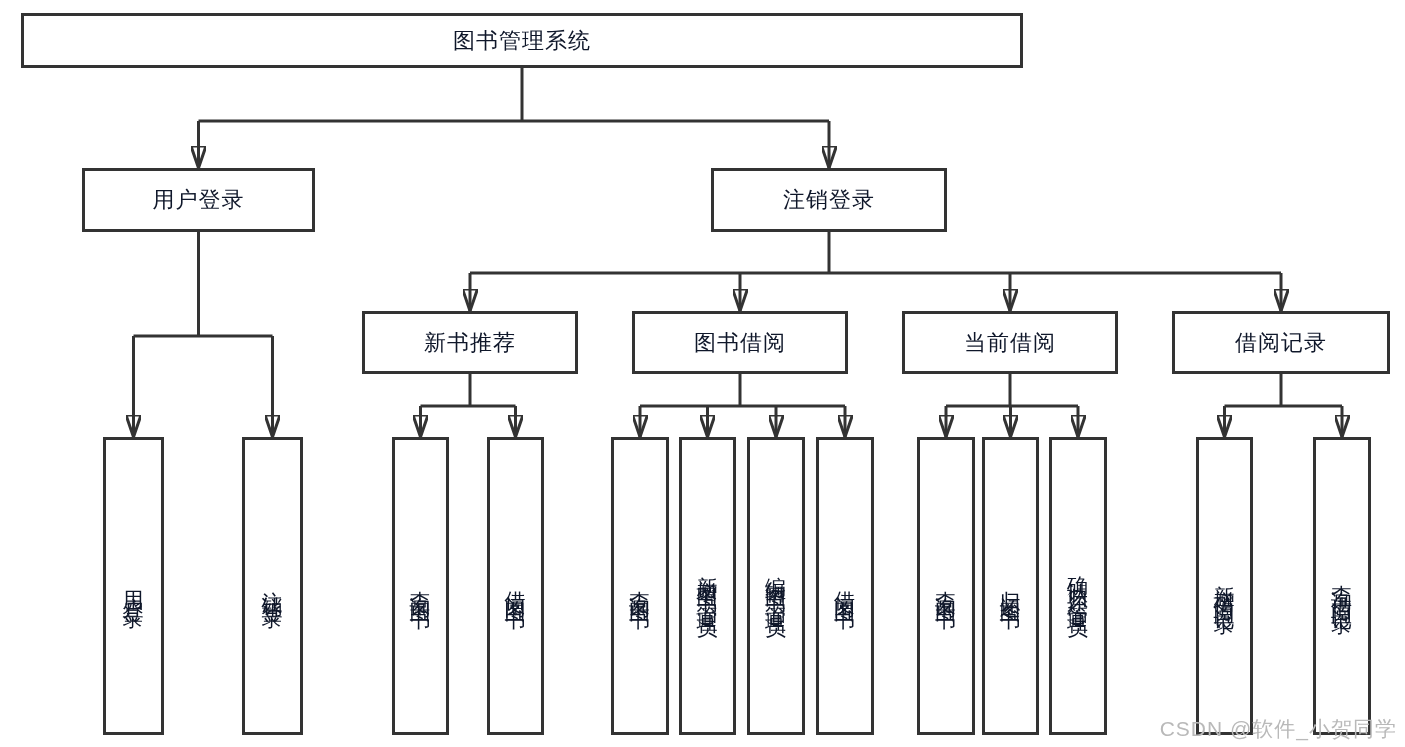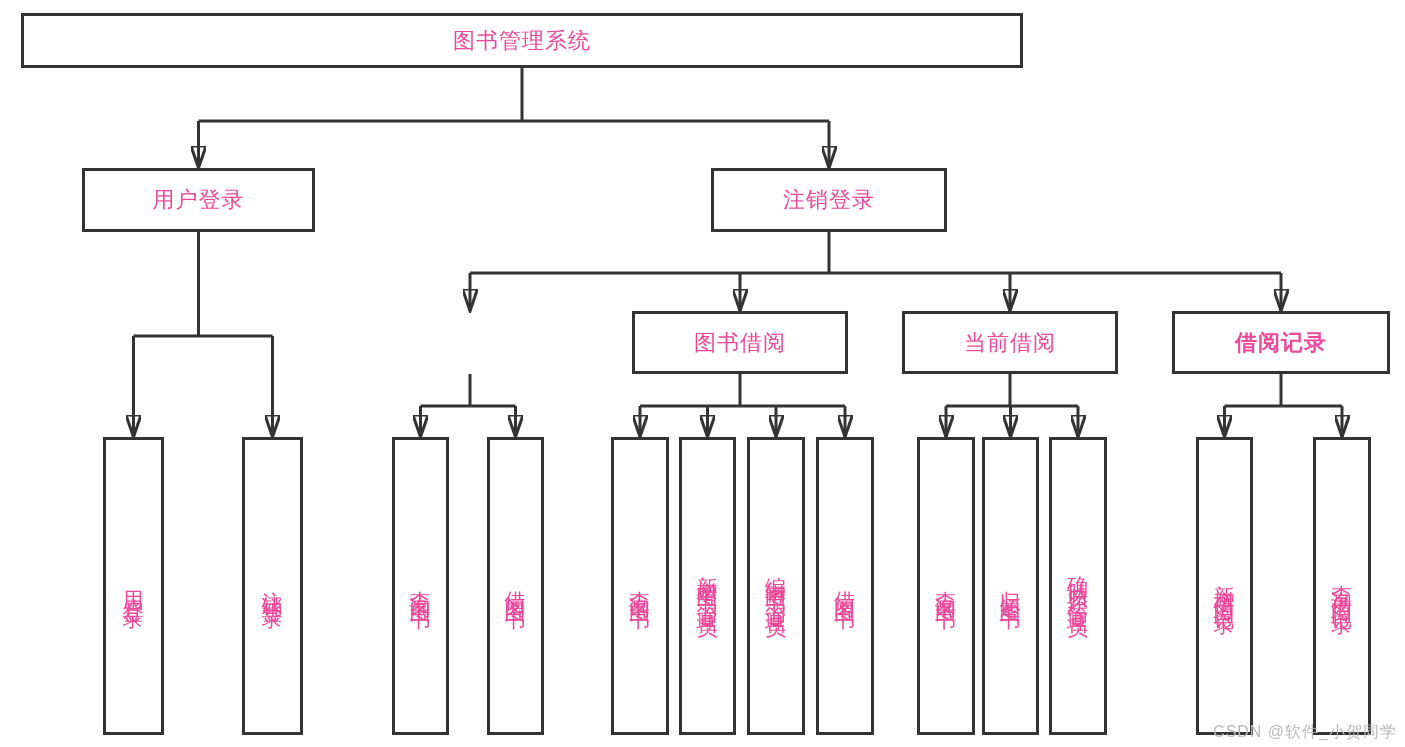--- a/index.html
+++ b/index.html
@@ -26,21 +26,21 @@
     fill: none;
   }
 
   .node {
     position: absolute;
     background: #ffffff;
     border: 3px solid #333333;
     display: flex;
     align-items: center;
     justify-content: center;
-    color: #ec4899;
+    color: #0f172a;
     z-index: 2;
   }
   .node .lbl { text-align: center; }
 
   .h-node .lbl {
     font-size: 22px;
     letter-spacing: 1px;
     white-space: nowrap;
   }
 
@@ -56,41 +56,41 @@
     line-height: 1;
   }
 
   
   .root     { left: 21px;  top: 13px;  width: 1002px; height: 55px; }
   .l2-login { left: 82px;  top: 168px; width: 233px;  height: 64px; }
   .l2-mgmt  { left: 711px; top: 168px; width: 236px;  height: 64px; }
   .l3-rec   { left: 362px; top: 311px; width: 216px;  height: 63px; }
   .l3-bor   { left: 632px; top: 311px; width: 216px;  height: 63px; }
   .l3-cur   { left: 902px; top: 311px; width: 216px;  height: 63px; }
-  .l3-hist  { left: 1172px;top: 311px; width: 218px;  height: 63px; font-weight: bold; }
+  .l3-hist  { left: 1172px;top: 311px; width: 218px;  height: 63px; }
 
   .ul1 { left: 103px;  width: 61px; }
   .ul2 { left: 242px;  width: 61px; }
   .nr1 { left: 392px;  width: 57px; }
   .nr2 { left: 487px;  width: 57px; }
   .bb1 { left: 611px;  width: 58px; }
   .bb2 { left: 679px;  width: 57px; }
   .bb3 { left: 747px;  width: 58px; }
   .bb4 { left: 816px;  width: 58px; }
   .cb1 { left: 917px;  width: 58px; }
   .cb2 { left: 982px;  width: 57px; }
   .cb3 { left: 1049px; width: 58px; }
   .br1 { left: 1196px; width: 57px; }
   .br2 { left: 1313px; width: 58px; }
 
   .watermark {
     position: absolute;
     right: 8px;
     bottom: 4px;
-    font-size: 16px;
+    font-size: 21px;
     color: #b9b9b9;
     letter-spacing: 1px;
     z-index: 3;
     white-space: nowrap;
   }
 </style>
 </head>
 <body>
 
 <div class="canvas">
@@ -147,20 +147,23 @@
     <span class="lbl">图书管理系统</span>
   </div>
 
   <div class="node h-node l2-login">
     <span class="lbl">用户登录</span>
   </div>
   <div class="node h-node l2-mgmt">
     <span class="lbl">注销登录</span>
   </div>
 
+  <div class="node h-node l3-rec">
+    <span class="lbl">新书推荐</span>
+  </div>
   <div class="node h-node l3-cur">
     <span class="lbl">当前借阅</span>
   </div>
   <div class="node h-node l3-bor">
     <span class="lbl">图书借阅</span>
   </div>
   <div class="node h-node l3-hist">
     <span class="lbl">借阅记录</span>
   </div>
 

